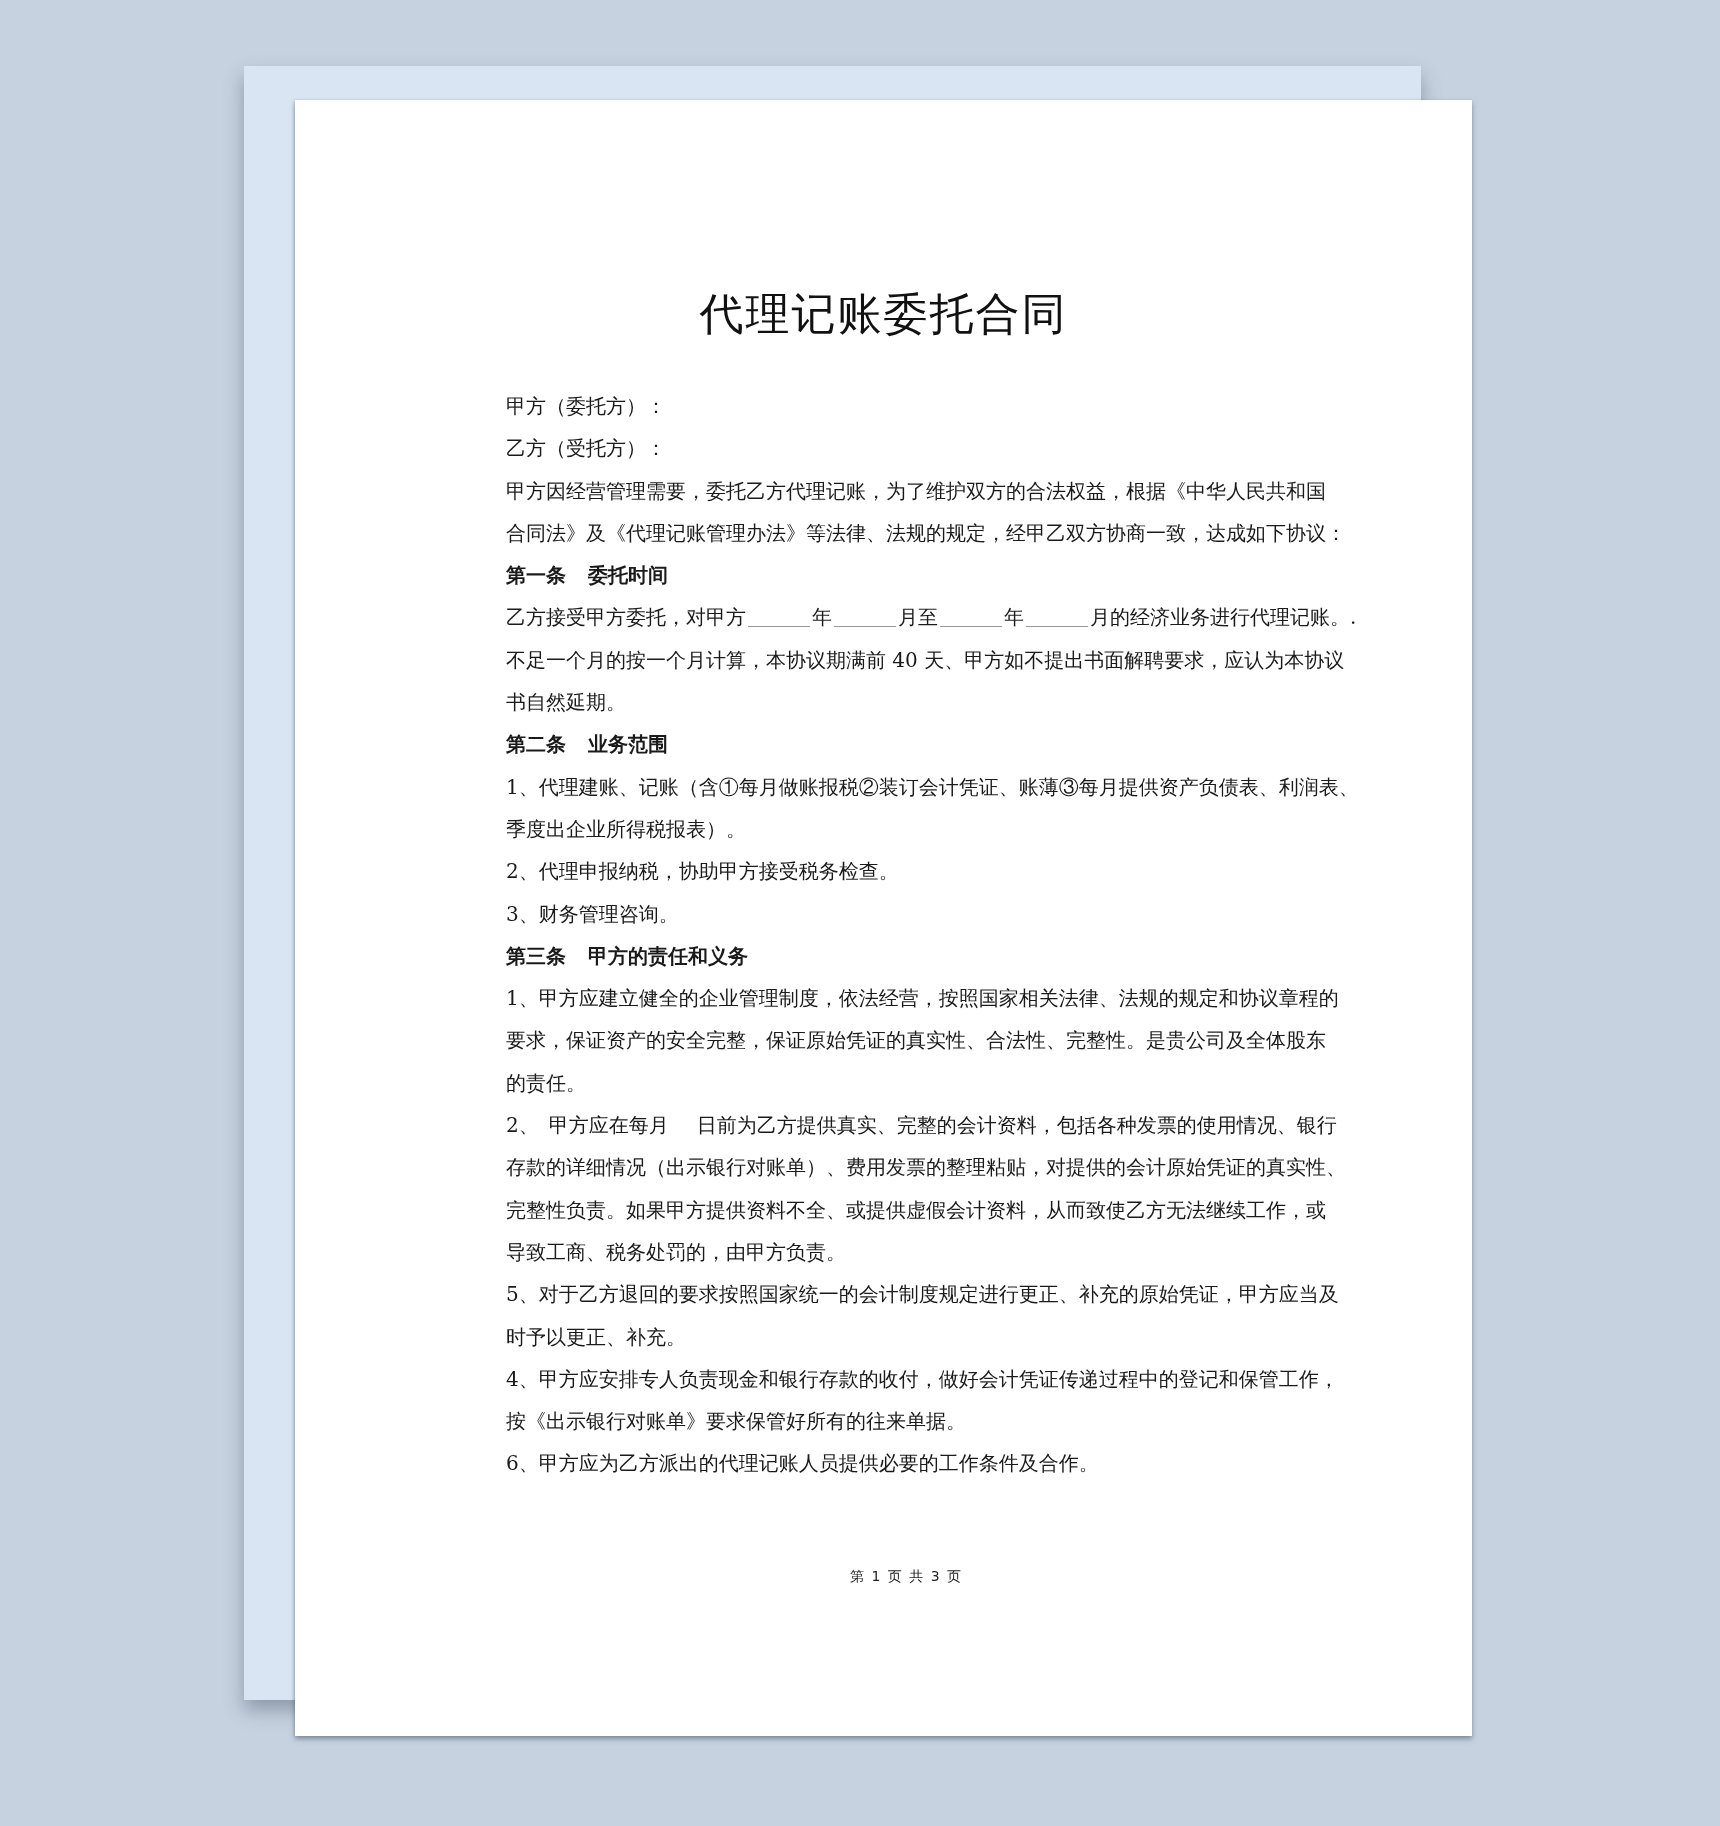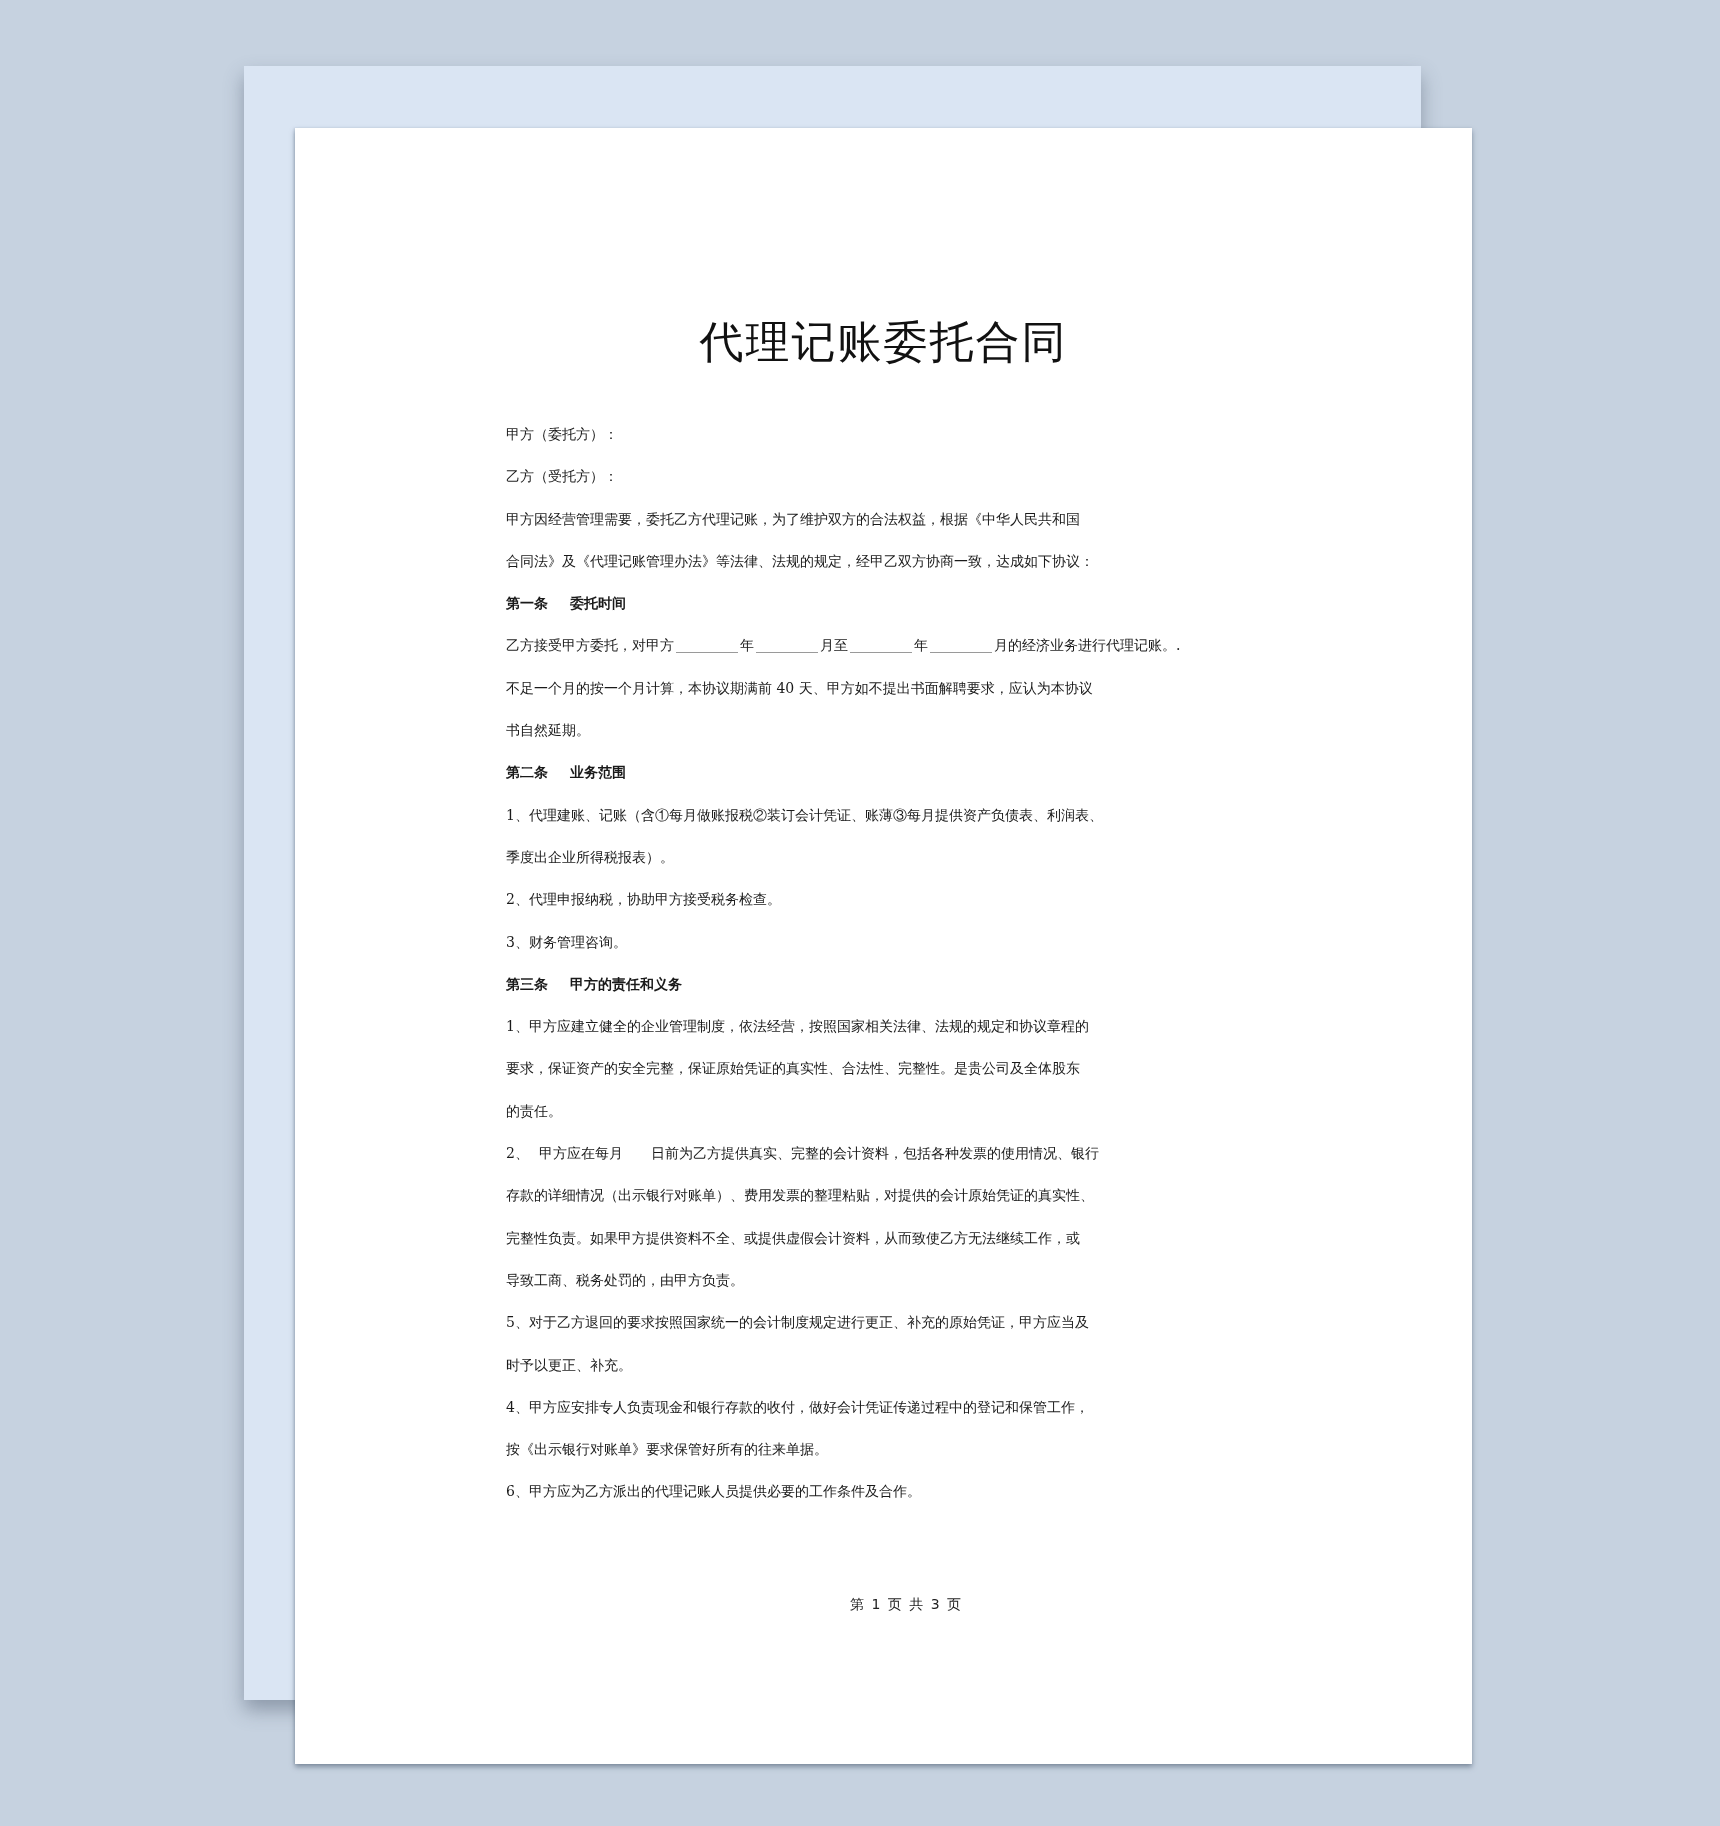--- a/index.html
+++ b/index.html
@@ -10,37 +10,37 @@
     font-family: "DejaVu Serif", "Liberation Serif", serif;
     color: #1a1a1a;
   }
   .back-page {
     position: absolute; left: 244px; top: 66px;
     width: 1177px; height: 1634px;
     background: #dae5f3;
     box-shadow: 0 10px 18px rgba(70, 85, 105, 0.45);
   }
   .front-page {
-    position: absolute; left: 295px; top: 128px;
+    position: absolute; left: 295px; top: 100px;
     width: 1177px; height: 1636px;
     background: #ffffff;
     box-shadow: 0 3px 5px rgba(70, 85, 105, 0.55), -1px 0 2px rgba(70,85,105,0.15);
   }
   .doc-title {
     position: absolute; left: 0; right: 0; top: 185px;
     text-align: center;
     font-size: 44px; letter-spacing: 2px;
     font-family: "DejaVu Sans", "Liberation Sans", sans-serif;
     color: #111;
     margin: 0; font-weight: normal;
   }
   .body {
     position: absolute; left: 211px; top: 285px;
     width: 790px;
-    font-size: 14px;
+    font-size: 20px;
     line-height: 42.3px;
   }
   .line { white-space: nowrap; height: 42.3px; }
   .heading { font-weight: bold; }
   .heading .gap { display: inline-block; width: 22px; }
   .blank {
     display: inline-block; width: 62px; height: 1px;
     border-bottom: 1px solid #9a9a9a;
     vertical-align: -3px; margin: 0 2px;
   }

